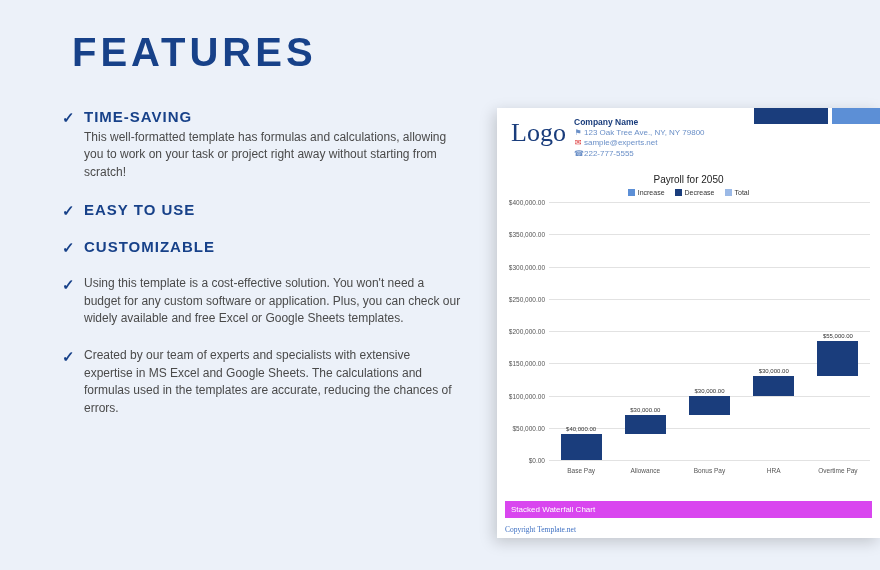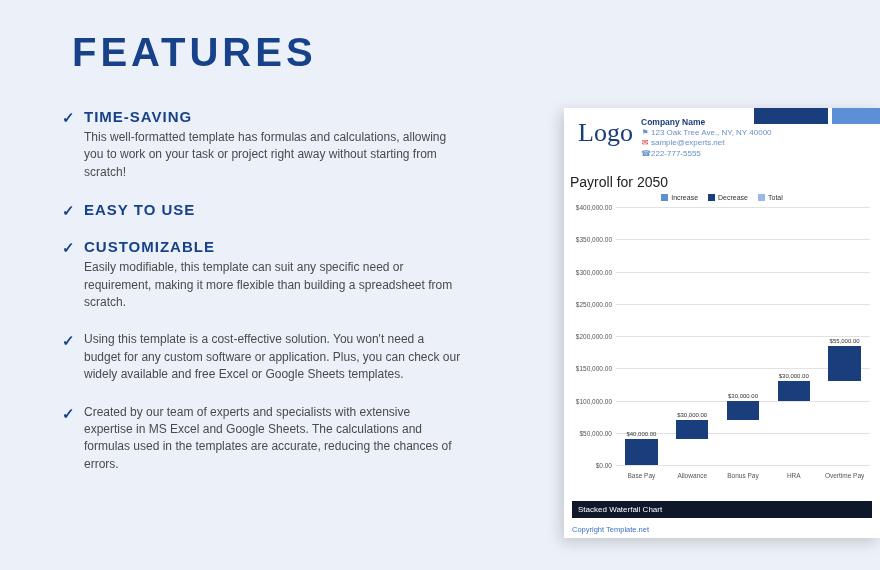--- a/index.html
+++ b/index.html
@@ -54,21 +54,21 @@
     line-height: 1.45;
     margin-left: -22px;
     padding-left: 22px;
   }
 
   
   .preview {
     position: absolute;
     top: 108px;
     right: 0;
-    width: 316px;
+    width: 383px;
     height: 430px;
     background: #ffffff;
     box-shadow: -3px 4px 14px rgba(0,0,0,0.18);
   }
   .preview-header {
     position: relative;
     height: 56px;
     padding: 10px 12px 0 12px;
   }
   .logo {
@@ -99,21 +99,22 @@
     gap: 4px;
   }
   .stripe { height: 16px; }
   .stripe.a { width: 74px; background: #1a3d7c; }
   .stripe.b { width: 48px; background: #5c8fd6; }
 
   .chart-wrap {
     padding: 4px 6px 0 6px;
   }
   .chart-title {
-    font-size: 14px;
+    text-align: center;
+    font-size: 10px;
     color: #222;
     margin-top: 6px;
     margin-bottom: 4px;
   }
   .legend {
     display: flex;
     gap: 10px;
     justify-content: center;
     font-size: 7px;
     color: #333;
@@ -170,73 +171,73 @@
     bottom: -14px;
     text-align: center;
     font-size: 6.5px;
     color: #555;
   }
 
   .footer-bar {
     position: absolute;
     bottom: 20px;
     left: 8px; right: 8px;
-    background: #0f172a;
+    background: #d946ef;
     color: #fff;
     font-size: 8px;
     padding: 4px 6px;
   }
   .copyright {
     position: absolute;
     bottom: 4px;
     left: 8px;
     font-size: 7.5px;
     color: #3d6fc2;
+    font-family: Liberation Serif, serif;
   }
 </style>
 </head>
 <body>
 
 <h1 class="page-title">FEATURES</h1>
 
 <div class="features-col">
   <div class="feature">
     <span class="check">✓</span>
     <h3>TIME-SAVING</h3>
     <p>This well-formatted template has formulas and calculations, allowing you to work on your task or project right away without starting from scratch!</p>
   </div>
   <div class="feature">
     <span class="check">✓</span>
     <h3>EASY TO USE</h3>
   </div>
   <div class="feature">
     <span class="check">✓</span>
     <h3>CUSTOMIZABLE</h3>
-    <p>Easily modifiable, this template can suit any specific need or requirement, making it more flexible than building a spreadsheet from scratch.</p>
   </div>
   <div class="feature">
     <span class="check">✓</span>
     <p>Using this template is a cost-effective solution. You won't need a budget for any custom software or application. Plus, you can check our widely available and free Excel or Google Sheets templates.</p>
   </div>
   <div class="feature">
     <span class="check">✓</span>
     <p>Created by our team of experts and specialists with extensive expertise in MS Excel and Google Sheets. The calculations and formulas used in the templates are accurate, reducing the chances of errors.</p>
   </div>
 </div>
 
 <div class="preview">
   <div class="top-stripes">
     <div class="stripe a"></div>
     <div class="stripe b"></div>
   </div>
   <div class="preview-header">
     <div class="logo">Logo</div>
     <div class="company">
       <div class="name">Company Name</div>
-      <div class="addr"><span class="icon">⚑</span><span>123 Oak Tree Ave., NY, NY 40000</span></div>
+      <div class="addr"><span class="icon">⚑</span><span>123 Oak Tree Ave., NY, NY 79800</span></div>
       <div class="email"><span class="icon" style="color:#d33">✉</span><span>sample@experts.net</span></div>
       <div class="phone"><span class="icon">☎</span><span>222-777-5555</span></div>
     </div>
   </div>
 
   <div class="chart-wrap">
     <div class="chart-title">Payroll for 2050</div>
     <div class="legend">
       <span>
           <i class="sw" style="background:#5c8fd6"></i>

